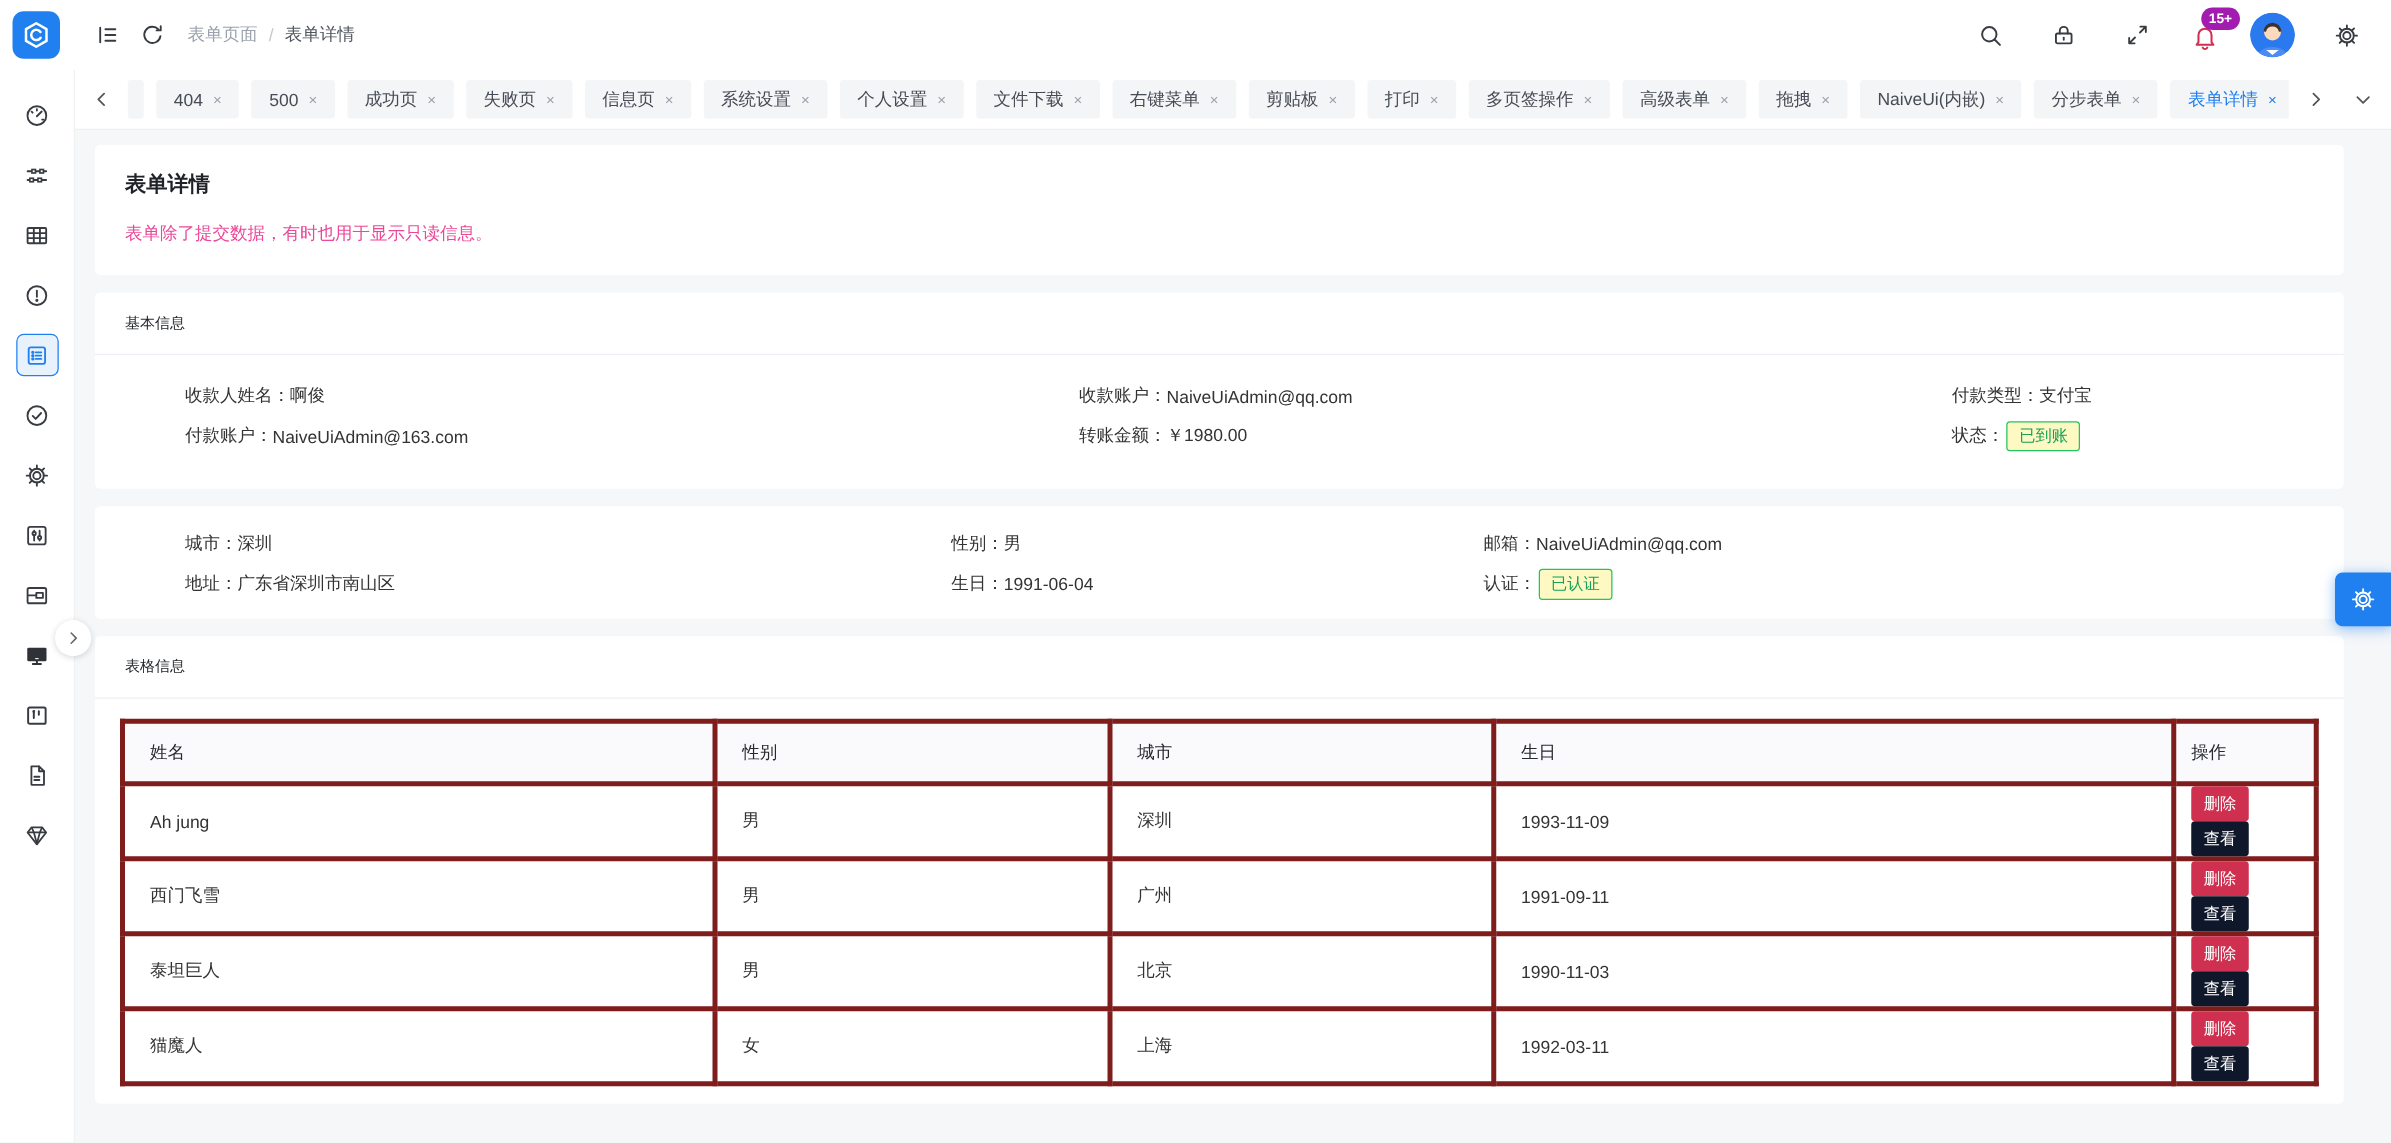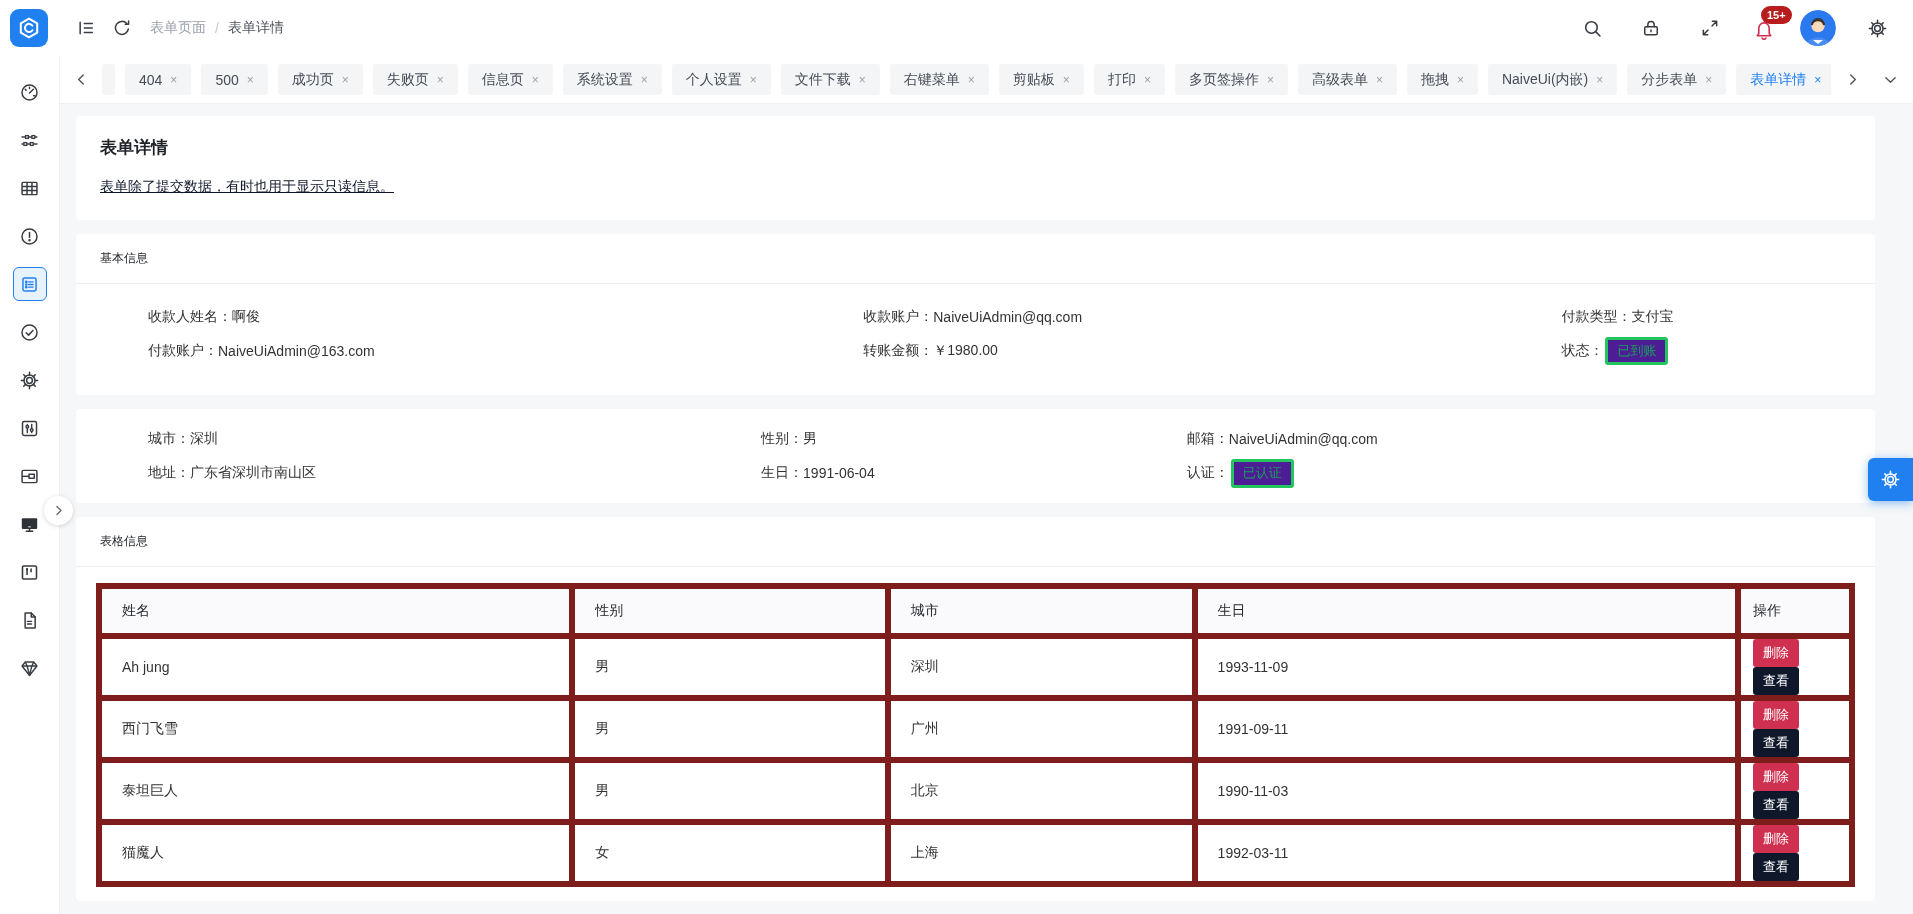--- a/index.html
+++ b/index.html
@@ -14,21 +14,21 @@
   
   .header { height:56px; background:#fff; display:flex; align-items:center; padding:0 18px 0 10px; flex:0 0 auto; }
   .logo { width:38px; height:38px; border-radius:9px; background:#2080f0; display:flex; align-items:center; justify-content:center; margin-right:20px; cursor:pointer; }
   .hbtn { width:36px; height:36px; display:flex; align-items:center; justify-content:center; cursor:pointer; border-radius:4px; }
   .breadcrumb { display:flex; align-items:center; gap:9px; margin-left:10px; font-size:14px; }
   .crumb { color:#9aa2ac; cursor:pointer; }
   .crumb-sep { color:#c3c9d0; }
   .crumb.current { color:#51565e; cursor:default; }
   .header-right { margin-left:auto; display:flex; align-items:center; gap:23px; }
   .bell-wrap { position:relative; width:26px; height:26px; display:flex; align-items:flex-end; justify-content:center; cursor:pointer; }
-  .badge { position:absolute; top:-9px; left:10px; background:#b91c1c; color:#fff; font-size:11px; font-weight:bold; height:18px; line-height:18px; padding:0 6px; border-radius:9px; white-space:nowrap; }
+  .badge { position:absolute; top:-9px; left:10px; background:#a21caf; color:#fff; font-size:11px; font-weight:bold; height:18px; line-height:18px; padding:0 6px; border-radius:9px; white-space:nowrap; }
   .avatar { width:36px; height:36px; border-radius:50%; overflow:hidden; cursor:pointer; }
 
   
   .app-body { display:flex; flex:1; min-height:0; }
   .sidebar { width:60px; background:#fff; border-right:1px solid #f0f1f3; display:flex; flex-direction:column; align-items:center; padding-top:12px; flex:0 0 auto; }
   .side-item { width:48px; height:48px; display:flex; align-items:center; justify-content:center; cursor:pointer; }
   .icon-box { width:34px; height:34px; display:flex; align-items:center; justify-content:center; border-radius:6px; border:1px solid transparent; }
   .side-item.active .icon-box { background:rgba(32,128,240,0.1); border-color:#2080f0; }
 
   .content { flex:1; display:flex; flex-direction:column; min-width:0; }
@@ -42,36 +42,36 @@
   .tab-close { margin-left:8px; font-size:12px; color:#9aa1ab; line-height:1; }
   .tab.active { color:#2080f0; }
   .tab.active .tab-close { color:#2080f0; }
   .tabnav-right { display:flex; align-items:center; gap:16px; flex:0 0 auto; }
 
   
   .main { flex:1; overflow:hidden; padding:12px 38px 16px 16px; }
   .card { background:#fff; border-radius:4px; margin-bottom:14px; }
   .card-page { padding:20px 24px 24px; }
   .page-title { font-size:17px; font-weight:600; color:#1f2328; }
-  .page-desc { margin-top:19px; font-size:14px; color:#0f172a;text-decoration:underline; }
+  .page-desc { margin-top:19px; font-size:14px; color:#ec4899; }
   .card-header { height:50px; display:flex; align-items:center; padding:0 24px; font-size:12px; font-weight:500; color:#1f2328; border-bottom:1px solid #efeff5; }
   .card-body { padding:22px 24px 30px; }
   .card-body.tight { padding:19px 24px 15px; }
   .info-grid { display:grid; row-gap:9px; align-items:center;margin-left:48px; }
   .grid-basic { grid-template-columns:42% 41% 17%; }
   .grid-other { grid-template-columns:36% 25% 39%; }
   .info-item { display:flex; align-items:center; min-height:22px; }
   .info-label { color:#333; }
   .info-value { color:#333; }
-  .tag-success { display:inline-block; padding:3px 9px; font-size:13px; line-height:1.25; border-radius:3px; color:#18a058; background:#4c1d95; border:3px solid #22c55e; margin-left:2px; }
+  .tag-success { display:inline-block; padding:3px 9px; font-size:13px; line-height:1.25; border-radius:3px; color:#18a058; background:#fef9c3; border:1px solid #22c55e; margin-left:2px; }
 
   
   .table-wrap { padding:16px 20px 14px; }
   table { width:100%; border-collapse:collapse; table-layout:fixed; font-size:14px; color:#333; }
-  th, td { border:6px solid #7f1d1d; text-align:left; padding:0 20px; }
+  th, td { border:4px solid #7f1d1d; text-align:left; padding:0 20px; }
   th { background:#fafafc; font-weight:500; height:50px; color:#26292e; }
   td { height:53px; background:#fff; }
   th:nth-child(1){ width:27%; } th:nth-child(2){ width:18%; }
   th:nth-child(3){ width:17.5%; } th:nth-child(4){ width:31%; }
   td.op-cell, th.op-cell { padding:0 12px; }
   .btn { display:inline-flex; align-items:center; justify-content:center; height:28px; padding:0 10px; border:none; border-radius:3px; color:#fff; font-size:13px; cursor:pointer; font-family:inherit; }
   .btn-delete { background:#d03050; margin-right:9px; }
   .btn-view { background:#0f172a; }
 
   

